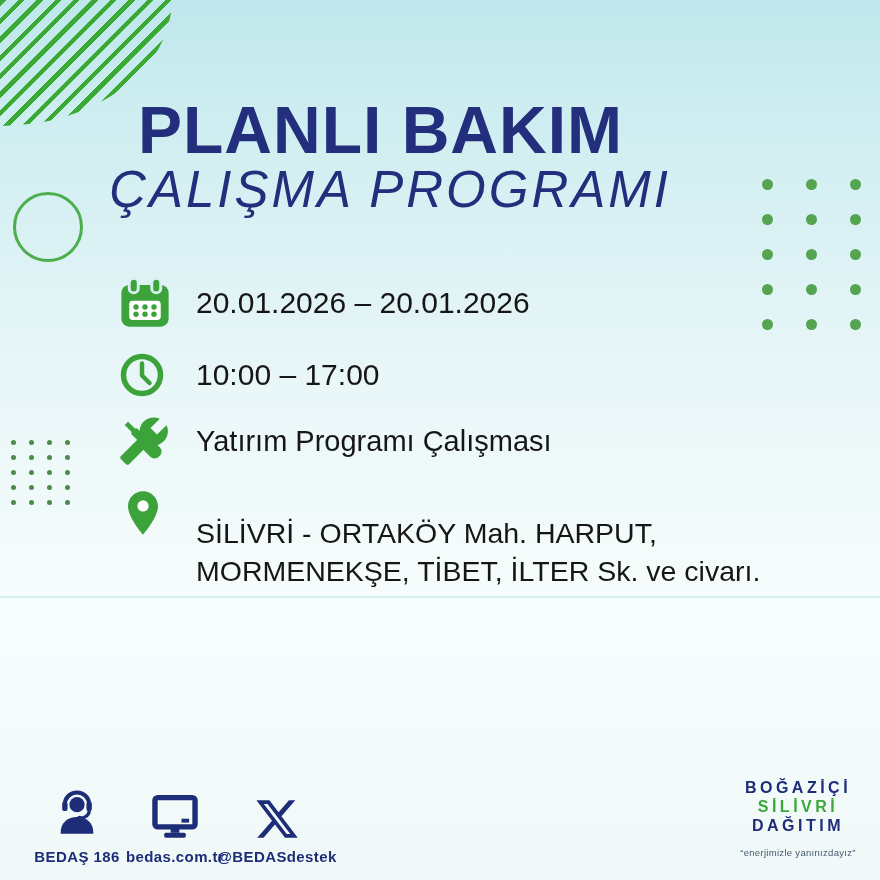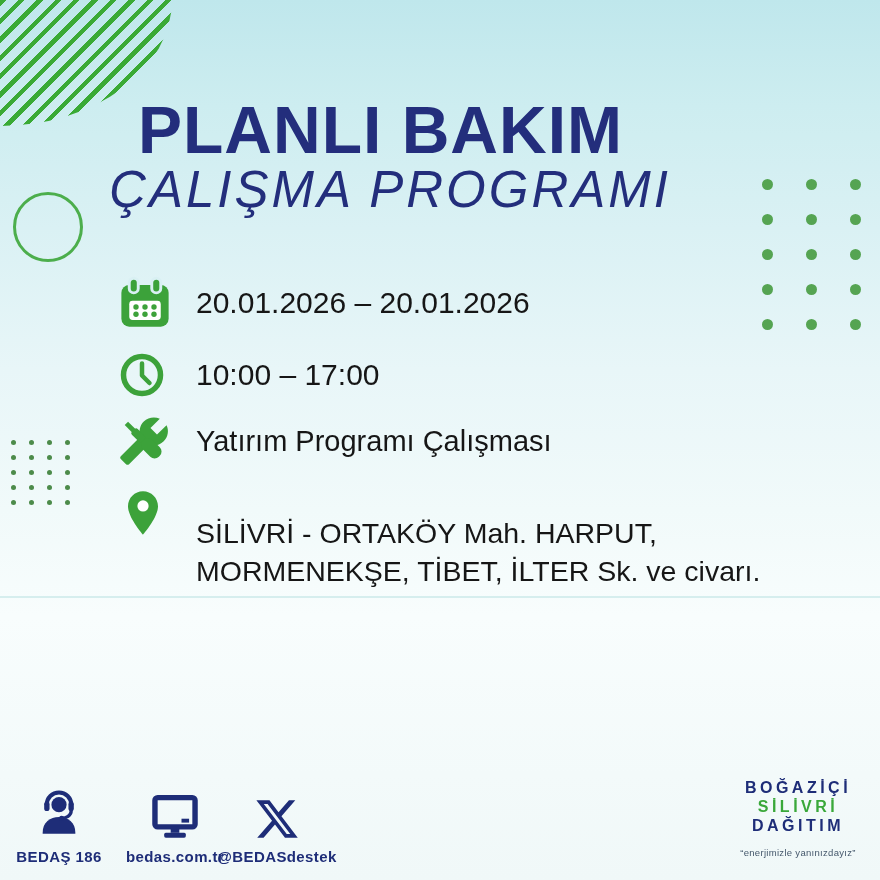--- a/index.html
+++ b/index.html
@@ -49,21 +49,21 @@
   .row-date .txt, .row-time .txt { font-size:30px; }
   .row-work .txt { font-size:29px; }
   .row-loc  .txt { font-size:28.5px; line-height:38px; max-width:650px;margin-top:30px; }
 
   
   .contact { position:absolute; top:784px; width:110px; display:flex;
     flex-direction:column; align-items:center; }
   .contact .cic { height:58px; display:flex; align-items:flex-end; justify-content:center; }
   .contact .clabel { margin-top:6px; font-size:15px; font-weight:700;
     letter-spacing:.4px; color:#1e2d78; white-space:nowrap; }
-  .contact-phone   { left:4px; }
+  .contact-phone   { left:22px; }
   .contact-website { left:120px; }
   .contact-social  { left:222px; }
 
   
   .brand { position:absolute; left:718px; top:778px; width:160px; text-align:center; }
   .brand .bl { font-size:16px; font-weight:700; letter-spacing:3.5px; line-height:19px; }
   .brand .navy { color:#1e2d78; }
   .brand .green { color:#3aa83a; }
   .brand .tagline { margin-top:12px; font-size:9.5px; color:#44576b; letter-spacing:.3px; }
 </style>

